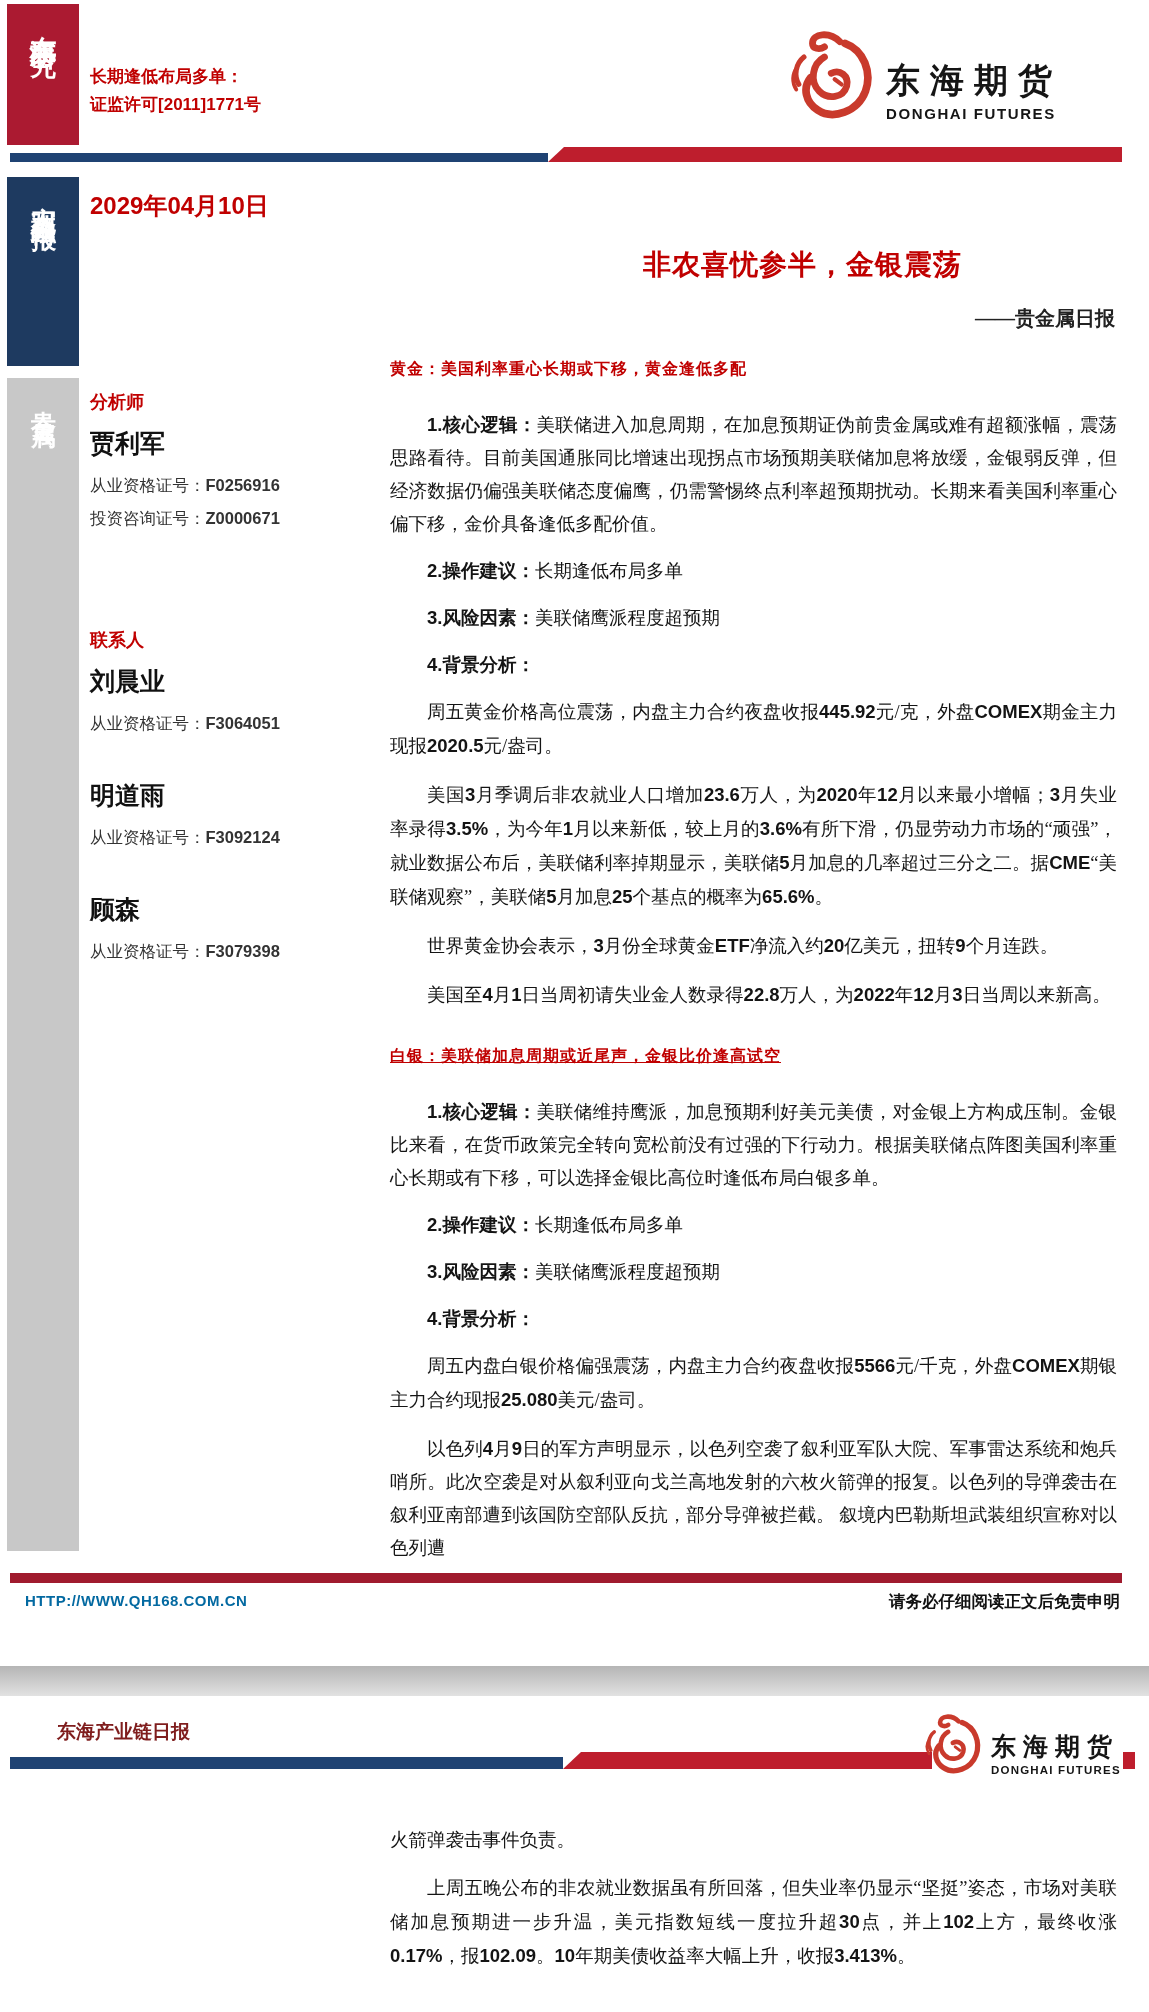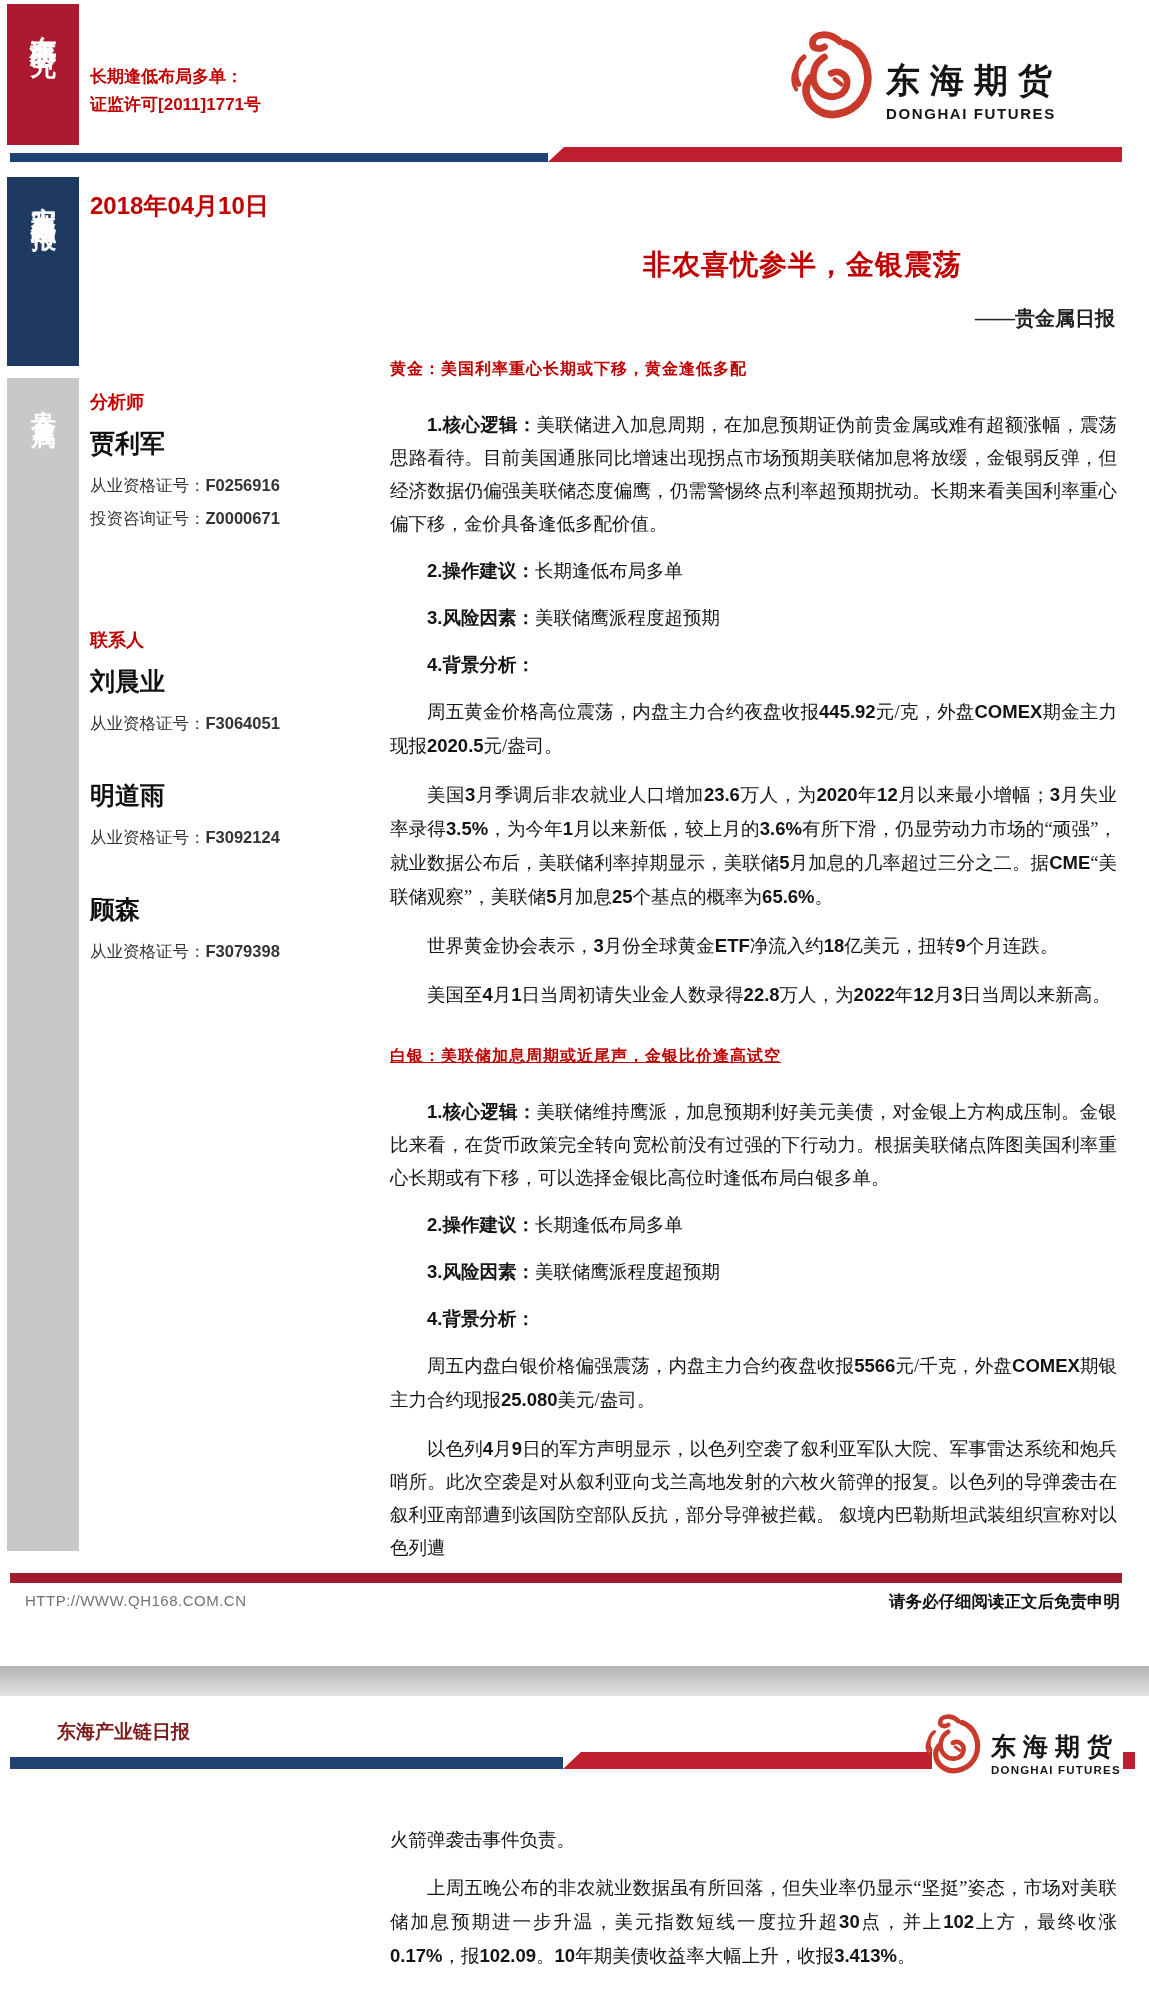--- a/index.html
+++ b/index.html
@@ -64,22 +64,22 @@
   .sec-h{font-family:"Liberation Sans","DejaVu Sans",sans-serif;font-weight:bold;font-size:16px;
          color:#C00000;margin:0 0 25px 0;line-height:28px;letter-spacing:1px;text-align:left;}
   .sec-h.second{margin-top:30px;text-decoration:underline;}
   .item{margin:0 0 13px 0;text-indent:2em;}
   .item b{font-family:"Liberation Sans","DejaVu Sans",sans-serif;}
   .para{margin:0 0 15px 0;text-indent:2em;}
   .para.noindent{text-indent:0;}
 
   
   .rule{position:absolute;left:10px;top:1573px;width:1112px;height:10px;background:#A01B2E;}
-  .f-url{position:absolute;left:25px;top:1592px;font-weight:normal;font-size:15px;letter-spacing:.5px;
-         font-family:"Liberation Sans","DejaVu Sans",sans-serif;color:#737373;text-decoration:none;}
+  .f-url{position:absolute;left:25px;top:1592px;font-weight:bold;font-size:15px;letter-spacing:.5px;
+         font-family:"Liberation Sans","DejaVu Sans",sans-serif;color:#0369a1;text-decoration:none;}
   .f-page{position:absolute;left:0;top:1592px;width:1149px;text-align:center;font-weight:bold;
           font-size:15px;font-family:"Liberation Sans","DejaVu Sans",sans-serif;}
   .f-note{position:absolute;right:29px;top:1591px;font-weight:bold;font-size:16.5px;
           font-family:"Liberation Sans","DejaVu Sans",sans-serif;}
 
   
   .separator{position:absolute;left:0;top:1666px;width:1149px;height:30px;
              background:linear-gradient(#b5b5b5,#e2e2e2);}
   .p2-title{position:absolute;left:57px;top:1719px;color:#7f1d1d;font-weight:bold;font-size:19px;
             font-family:"Liberation Sans","DejaVu Sans",sans-serif;}
@@ -125,21 +125,21 @@
   <div class="bar1-blue"></div>
   <div class="bar1-red"></div>
 
   <div class="vbox cat-box">
     <span>宏观金融日报</span>
   </div>
   <div class="vbox tag-box">
     <span>贵金属</span>
   </div>
 
-  <div class="date"><span class="num">2018</span>年<span class="num">04</span>月<span class="num">10</span>日</div>
+  <div class="date"><span class="num">2029</span>年<span class="num">04</span>月<span class="num">10</span>日</div>
   <div class="title">非农喜忧参半，金银震荡</div>
   <div class="subtitle">——贵金属日报</div>
 
   <div class="person p-analyst">
     <div class="role-label">分析师</div>
     <div class="pname">贾利军</div>
     <div class="cert">从业资格证号：<span class="num">F0256916</span></div>
     <div class="cert">投资咨询证号：<span class="num">Z0000671</span></div>
   </div>
   <div class="person p-contact">
@@ -157,21 +157,21 @@
   </div>
 
   <div class="main">
     <h2 class="sec-h">黄金：美国利率重心长期或下移，黄金逢低多配</h2>
     <div class="item"><b><span class="num">1.</span>核心逻辑：</b><span>美联储进入加息周期，在加息预期证伪前贵金属或难有超额涨幅，震荡思路看待。目前美国通胀同比增速出现拐点市场预期美联储加息将放缓，金银弱反弹，但经济数据仍偏强美联储态度偏鹰，仍需警惕终点利率超预期扰动。长期来看美国利率重心偏下移，金价具备逢低多配价值。</span></div>
     <div class="item"><b><span class="num">2.</span>操作建议：</b><span>长期逢低布局多单</span></div>
     <div class="item"><b><span class="num">3.</span>风险因素：</b><span>美联储鹰派程度超预期</span></div>
     <div class="item"><b><span class="num">4.</span>背景分析：</b><span></span></div>
     <div class="para">周五黄金价格高位震荡，内盘主力合约夜盘收报<span class="num">445.92</span>元/克，外盘<span class="num">COMEX</span>期金主力现报<span class="num">2020.5</span>元/盎司。</div>
     <div class="para">美国<span class="num">3</span>月季调后非农就业人口增加<span class="num">23.6</span>万人，为<span class="num">2020</span>年<span class="num">12</span>月以来最小增幅；<span class="num">3</span>月失业率录得<span class="num">3.5%</span>，为今年<span class="num">1</span>月以来新低，较上月的<span class="num">3.6%</span>有所下滑，仍显劳动力市场的“顽强”，就业数据公布后，美联储利率掉期显示，美联储<span class="num">5</span>月加息的几率超过三分之二。据<span class="num">CME</span>“美联储观察”，美联储<span class="num">5</span>月加息<span class="num">25</span>个基点的概率为<span class="num">65.6%</span>。</div>
-    <div class="para">世界黄金协会表示，<span class="num">3</span>月份全球黄金<span class="num">ETF</span>净流入约<span class="num">18</span>亿美元，扭转<span class="num">9</span>个月连跌。</div>
+    <div class="para">世界黄金协会表示，<span class="num">3</span>月份全球黄金<span class="num">ETF</span>净流入约<span class="num">20</span>亿美元，扭转<span class="num">9</span>个月连跌。</div>
     <div class="para">美国至<span class="num">4</span>月<span class="num">1</span>日当周初请失业金人数录得<span class="num">22.8</span>万人，为<span class="num">2022</span>年<span class="num">12</span>月<span class="num">3</span>日当周以来新高。</div>
 
     <h2 class="sec-h second">白银：美联储加息周期或近尾声，金银比价逢高试空</h2>
     <div class="item"><b><span class="num">1.</span>核心逻辑：</b><span>美联储维持鹰派，加息预期利好美元美债，对金银上方构成压制。金银比来看，在货币政策完全转向宽松前没有过强的下行动力。根据美联储点阵图美国利率重心长期或有下移，可以选择金银比高位时逢低布局白银多单。</span></div>
     <div class="item"><b><span class="num">2.</span>操作建议：</b><span>长期逢低布局多单</span></div>
     <div class="item"><b><span class="num">3.</span>风险因素：</b><span>美联储鹰派程度超预期</span></div>
     <div class="item"><b><span class="num">4.</span>背景分析：</b><span></span></div>
     <div class="para">周五内盘白银价格偏强震荡，内盘主力合约夜盘收报<span class="num">5566</span>元/千克，外盘<span class="num">COMEX</span>期银主力合约现报<span class="num">25.080</span>美元/盎司。</div>
     <div class="para">以色列<span class="num">4</span>月<span class="num">9</span>日的军方声明显示，以色列空袭了叙利亚军队大院、军事雷达系统和炮兵哨所。此次空袭是对从叙利亚向戈兰高地发射的六枚火箭弹的报复。以色列的导弹袭击在叙利亚南部遭到该国防空部队反抗，部分导弹被拦截。 叙境内巴勒斯坦武装组织宣称对以色列遭</div>
   </div>

